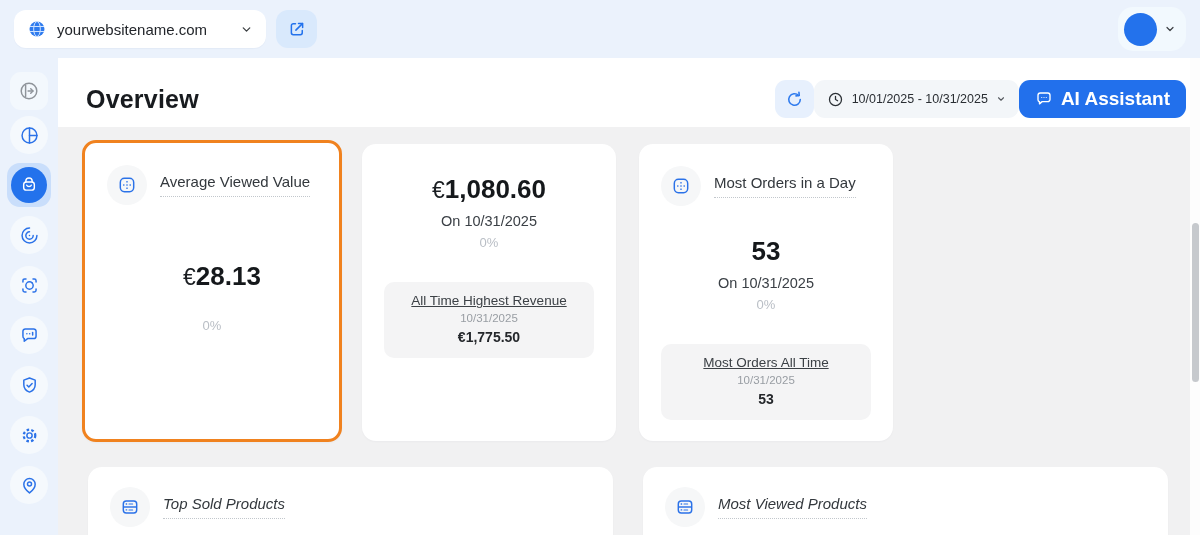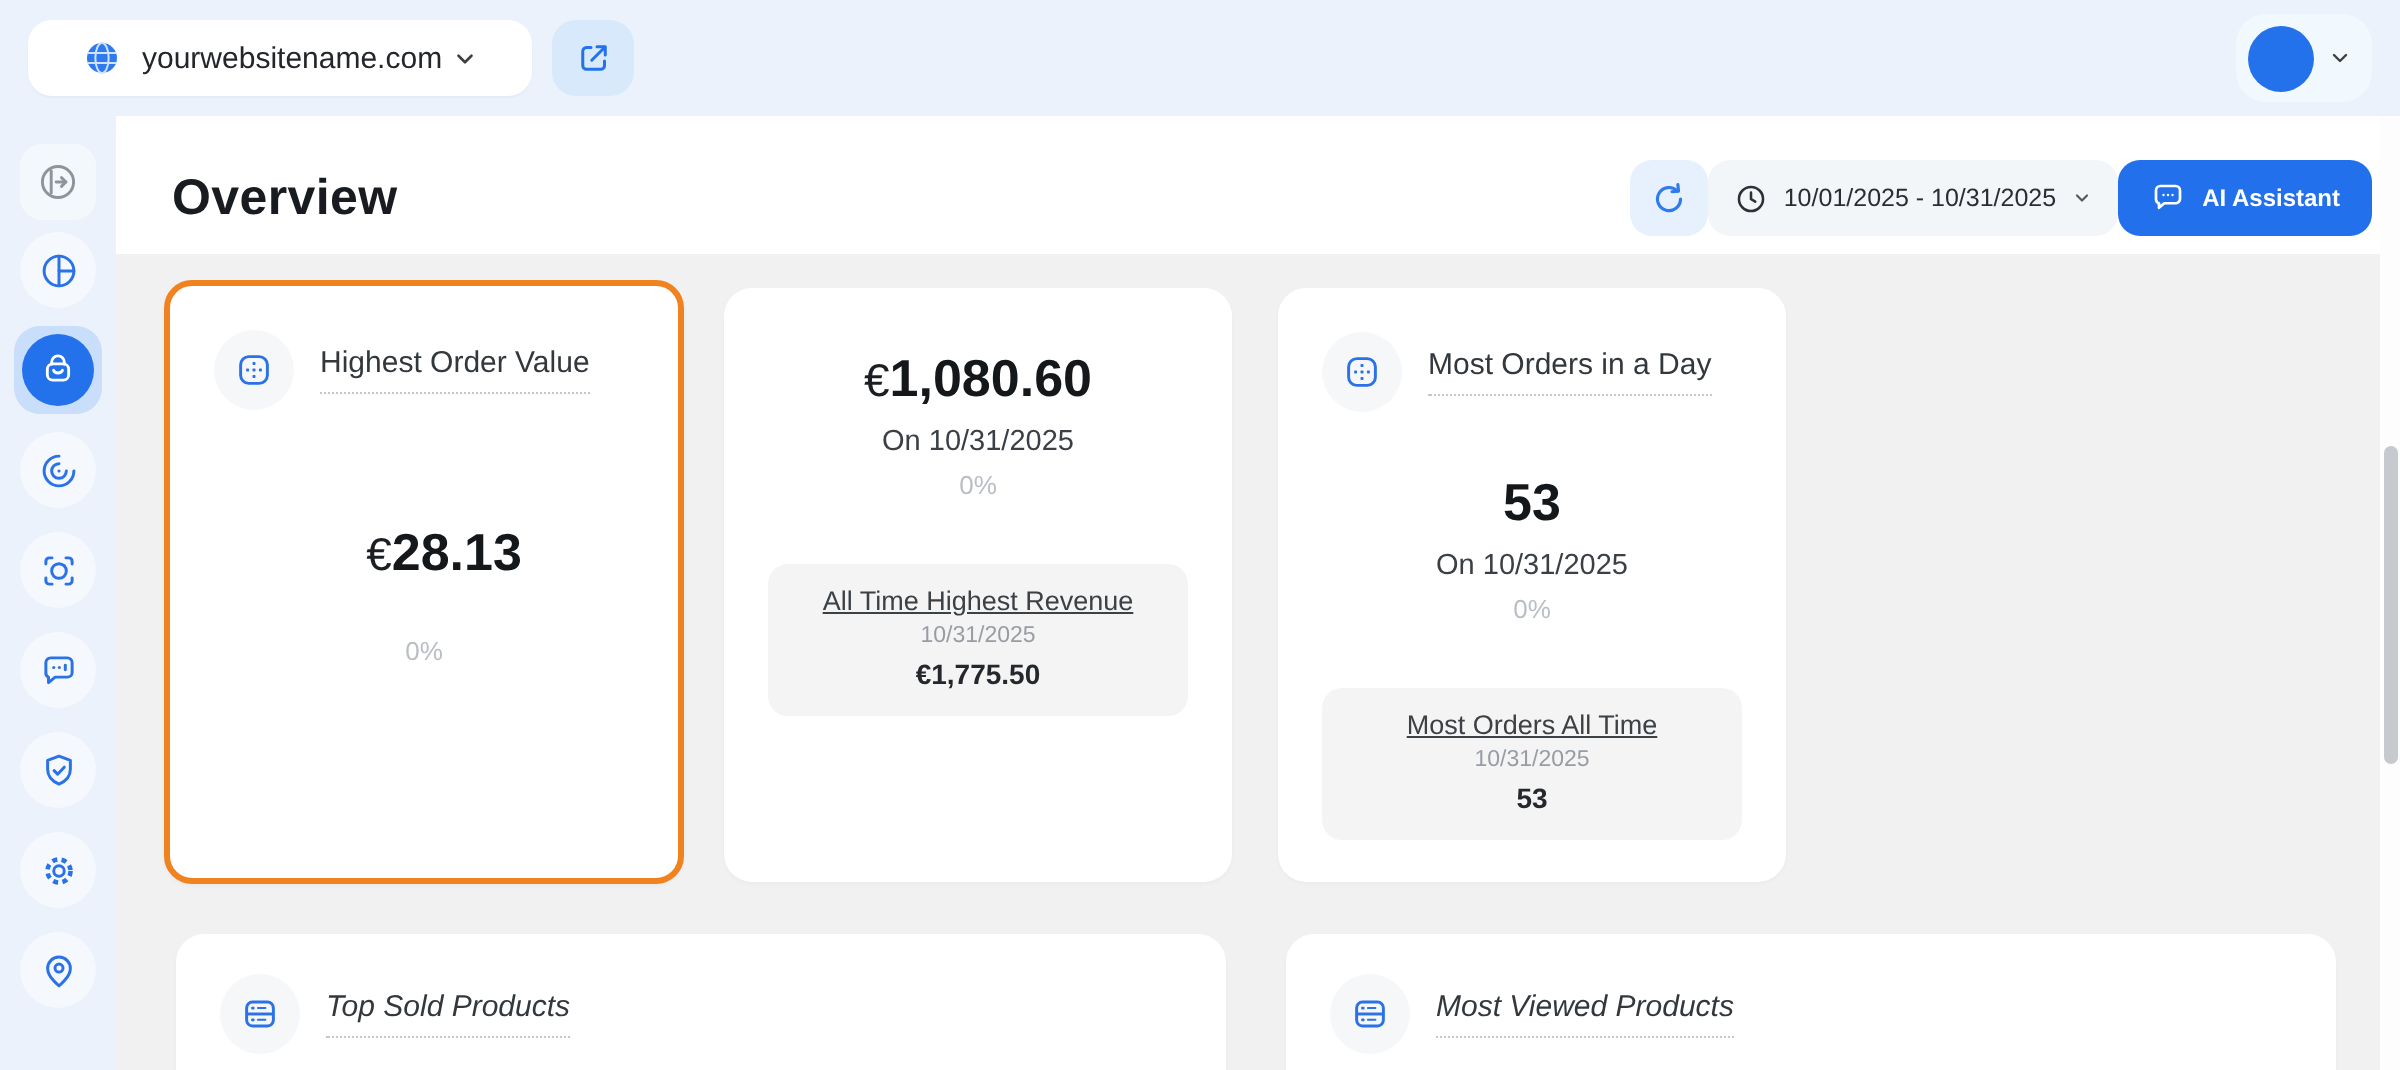--- a/index.html
+++ b/index.html
@@ -1,18 +1,18 @@
 <!DOCTYPE html>
 <html><head>
 <meta charset="utf-8">
 <style>
   * { margin:0; padding:0; box-sizing:border-box; }
   html,body { width:1200px; height:535px; overflow:hidden; font-family:"Liberation Sans","DejaVu Sans",sans-serif; background:#f1f1f2; }
   .topbar { position:absolute; left:0; top:0; width:1200px; height:58px; background:#ebf2fc; display:flex; align-items:center; padding:0 14px; }
-  .site-pill { display:flex; align-items:center; height:38px; width:252px; background:#ffffff; border-radius:12px; padding:0 27px; cursor:pointer; box-shadow:0 1px 1px rgba(40,80,140,.04); }
+  .site-pill { display:flex; align-items:center; height:38px; width:252px; background:#ffffff; border-radius:12px; padding:0 13px; cursor:pointer; box-shadow:0 1px 1px rgba(40,80,140,.04); }
   .site-pill .label { flex:1; margin-left:10px; font-size:15px; font-weight:500; color:#23262b; }
   .icon-btn { width:41px; height:38px; margin-left:10px; border-radius:12px; background:#d9e9fc; display:flex; align-items:center; justify-content:center; cursor:pointer; }
   .tb-spacer { flex:1; }
   .account { display:flex; align-items:center; gap:7px; background:#f2f9fe; border-radius:15px; height:44px; padding:0 10px 0 6px; cursor:pointer; }
   .avatar { width:33px; height:33px; border-radius:50%; background:#2372ec; }
 
   .sidebar { position:absolute; left:0; top:58px; width:58px; height:477px; background:#ebf2fc; display:flex; flex-direction:column; align-items:center; }
   .side-toggle { width:38px; height:38px; margin-top:14px; border-radius:11px; background:#f3f8fd; display:flex; align-items:center; justify-content:center; cursor:pointer; color:#8f949a; }
   .nav-slot { width:58px; height:50px; display:flex; align-items:center; justify-content:center; }
   .nav-slot:first-of-type { margin-top:12px; }
@@ -26,21 +26,21 @@
   .views-top { display:flex; align-items:flex-start; }
   .views-label { font-size:11px; font-weight:700; color:#26292d; white-space:nowrap; }
   .views-link { font-size:10.5px; color:#2f80ed; margin-top:2px; cursor:pointer; }
   .views-usage { font-size:12.5px; font-weight:700; color:#26292d; margin:7px 0 0 5px; white-space:nowrap; }
   .views-bar { margin-top:6px; width:228px; height:8px; border-radius:2px; background:#efeff0; }
   .actions { margin-left:auto; display:flex; align-items:center; }
   .refresh-btn { width:39px; height:38px; border-radius:11px; background:#e7f0fd; display:flex; align-items:center; justify-content:center; cursor:pointer; color:#2f7bee; }
   .date-pill { height:38px; border-radius:11px; background:#f3f6f9; display:flex; align-items:center; gap:8px; padding:0 13px; cursor:pointer; }
   .date-pill .dr-label { font-size:12.5px; color:#2a2e33; }
   .ai-btn { height:38px; border-radius:11px; background:#2270ec; display:flex; align-items:center; gap:8px; padding:0 16px; cursor:pointer; }
-  .ai-btn .ai-label { font-size:12px; font-weight:600; color:#ffffff; }
+  .ai-btn .ai-label { font-size:19px; font-weight:600; color:#ffffff; }
 
   .content { position:absolute; left:58px; top:127px; width:1142px; height:408px; background:#f1f1f2; overflow:hidden; }
   .card { position:absolute; background:#ffffff; border-radius:14px; box-shadow:0 1px 2px rgba(20,30,50,.03); }
   .card-hl { left:24px; top:13px; width:260px; height:302px; border:3px solid #f0821f; }
   .card-2 { left:304px; top:17px; width:254px; height:297px; }
   .card-3 { left:581px; top:17px; width:254px; height:297px; }
   .card-w1 { left:30px; top:340px; width:525px; height:130px; }
   .card-w2 { left:585px; top:340px; width:525px; height:130px; }
   .card-head { display:flex; align-items:center; gap:13px; padding:22px 22px 0 22px; }
   .card-w1 .card-head, .card-w2 .card-head { padding-top:20px;font-style:italic; }
@@ -266,21 +266,21 @@
               <g fill="currentColor" stroke="none">
                 <rect x="11.2" y="7.7" width="1.6" height="1.6" rx="0.4"></rect>
                 <rect x="11.2" y="11.2" width="1.6" height="1.6" rx="0.4"></rect>
                 <rect x="11.2" y="14.7" width="1.6" height="1.6" rx="0.4"></rect>
                 <rect x="7.7" y="11.2" width="1.6" height="1.6" rx="0.4"></rect>
                 <rect x="14.7" y="11.2" width="1.6" height="1.6" rx="0.4"></rect>
               </g>
             </svg>
       </span>
         </div>
-      <span class="card-title">Highest Order Value</span>
+      <span class="card-title">Average Viewed Value</span>
     </div>
     <div class="stat-value">
       <span class="currency">€</span><span class="amount">28.13</span>
     </div>
     <div class="stat-change">0%</div>
   </div>
 
   <div class="card card-2">
     <div class="stat-value">
       <span class="currency">€</span><span class="amount">1,080.60</span>

